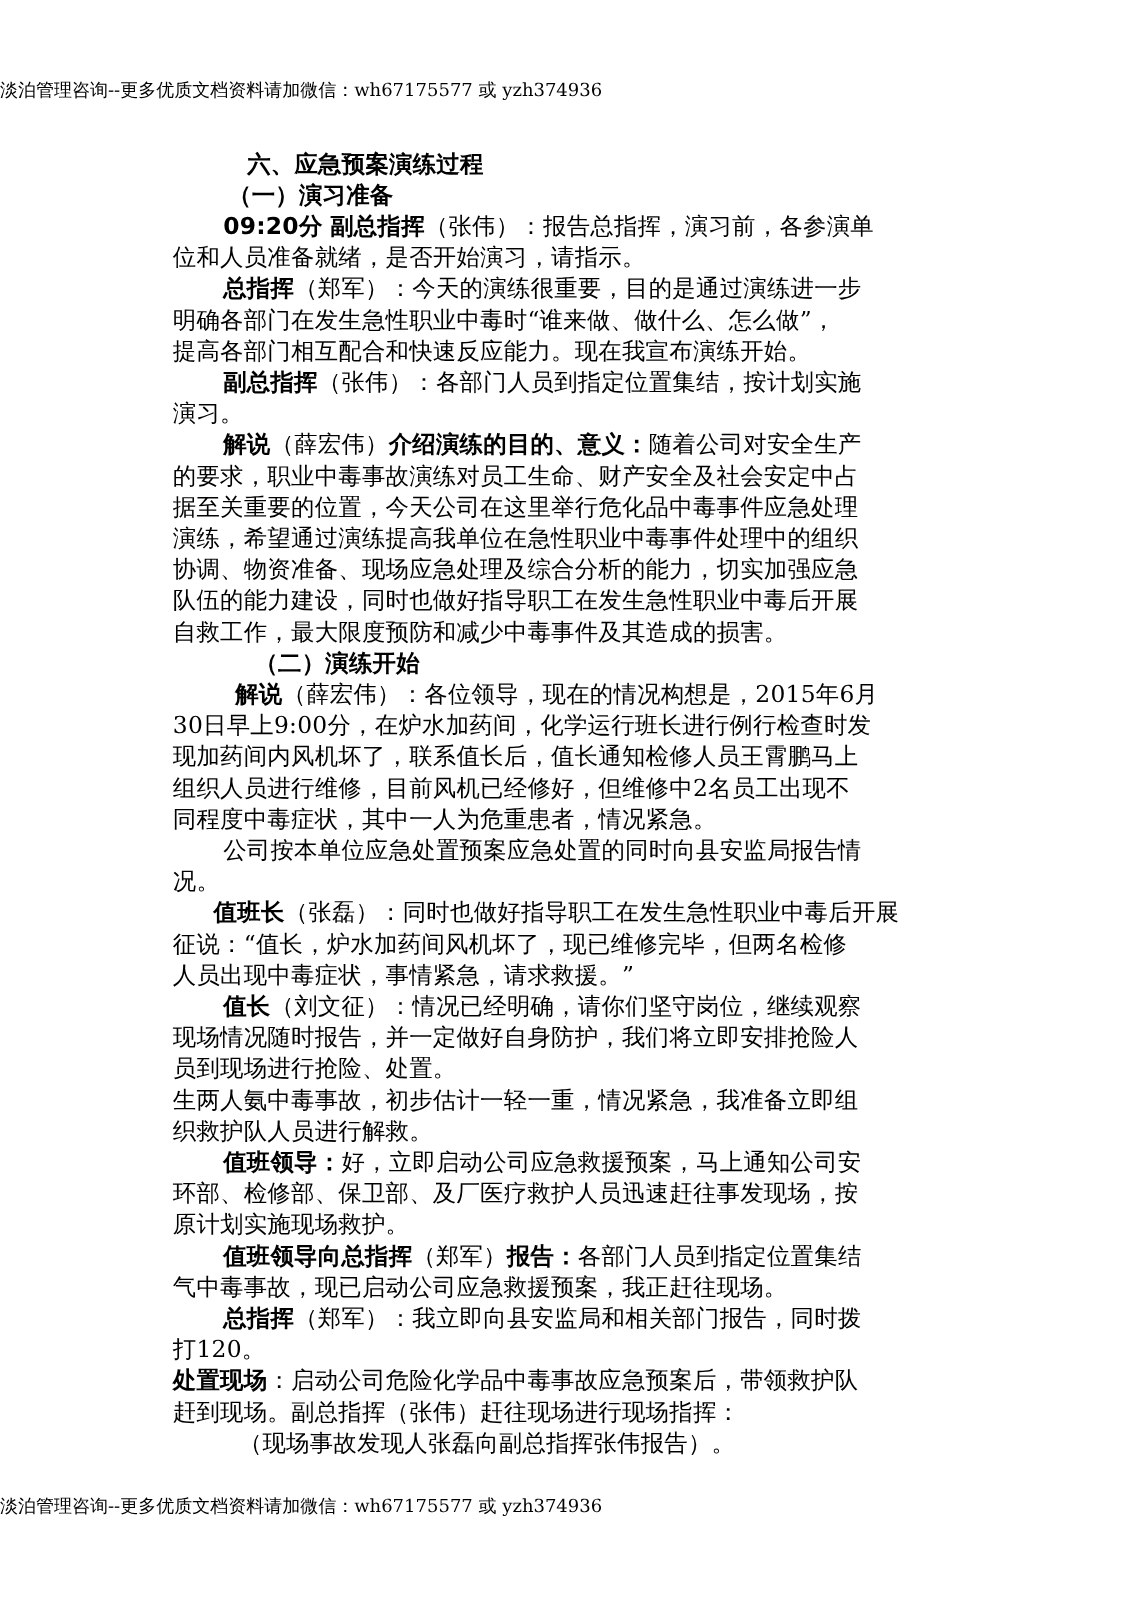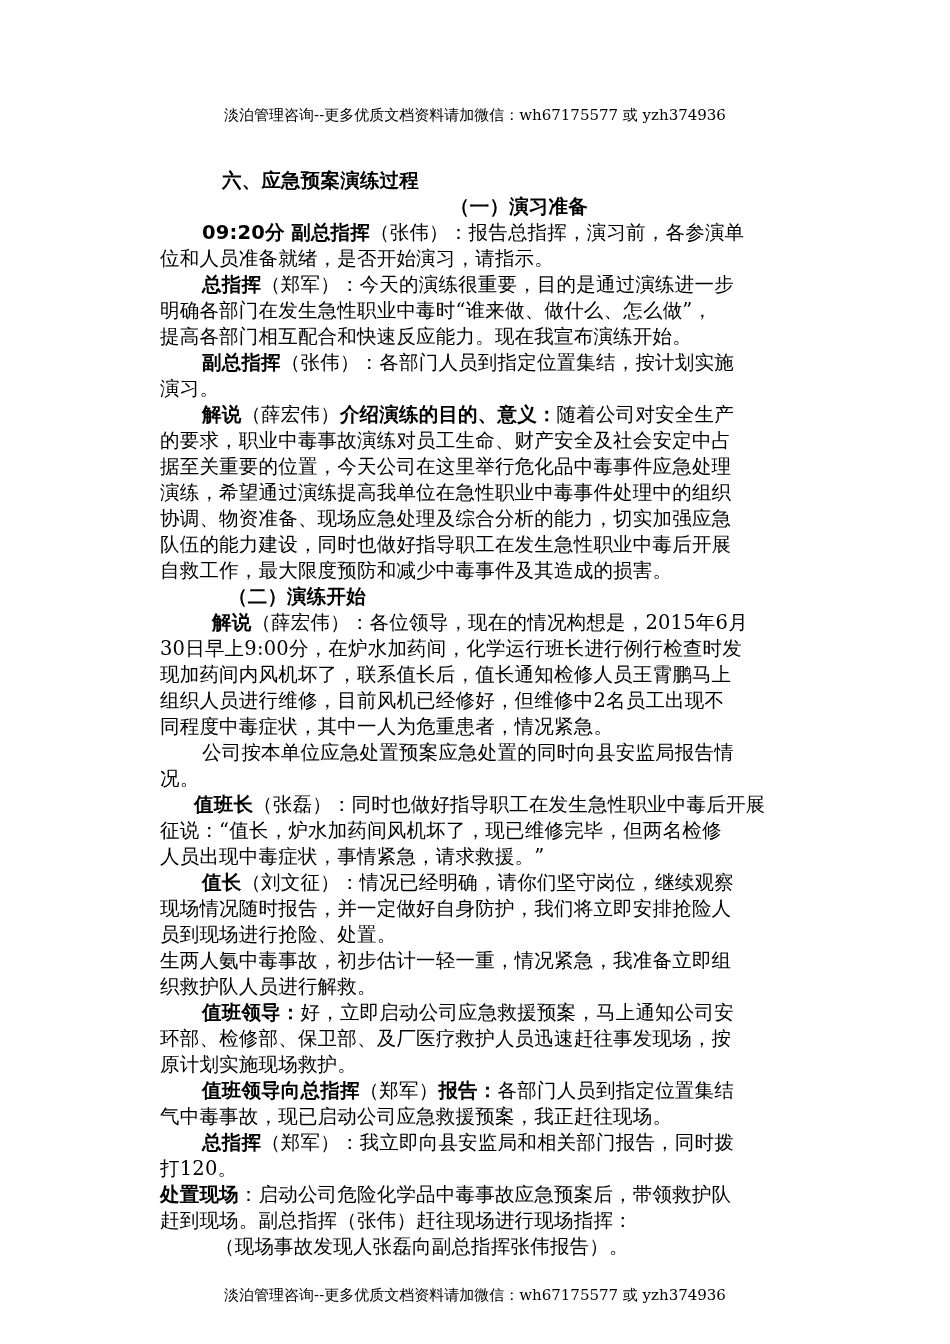--- a/index.html
+++ b/index.html
@@ -1,27 +1,27 @@
 <!DOCTYPE html>
 <html><head>
   <meta charset="utf-8">
   <style>
     html, body { margin: 0; padding: 0; background: #ffffff; }
     body { width: 950px; height: 1344px; position: relative; overflow: hidden;
            font-family: "DejaVu Serif", "Liberation Serif", serif; color: #000; }
-    .hdr, .ftr { position: absolute; left: 0; width: 950px; text-align: center;
-                 font-size: 15px; font-family: "DejaVu Serif", "Liberation Serif", serif; color:#000;margin-top:40px; }
+    .hdr, .ftr { position: absolute; left: 0; width: 950px; 
+                 font-size: 15px; font-family: "DejaVu Serif", "Liberation Serif", serif; color:#000; }
     .hdr { top: 66px; }
     .ftr { top: 1246px; }
-    .page { position: absolute; left: 160px; top: 124px; width: 672px; margin-top: 44px; }
+    .page { position: absolute; left: 144px; top: 124px; width: 672px; }
     .line { height: 26px; line-height: 26px; font-size: 19.5px; white-space: nowrap;
             letter-spacing: 0.2px; }
     .b { font-weight: bold; font-family: "DejaVu Sans", "Liberation Sans", sans-serif; }
     .i1 { padding-left: 62px; }
-    .i2 { padding-left: 46px; text-align: center; }
+    .i2 { padding-left: 46px; }
     .i3 { padding-left: 42px; }
     .i4 { padding-left: 68px; }
     .i5 { padding-left: 55px; }
     .i6 { padding-left: 34px; }
     .i7 { padding-left: 52px; }
   </style>
 </head>
 <body>
 
 <div class="hdr">淡泊管理咨询--更多优质文档资料请加微信：wh67175577 或 yzh374936</div>

